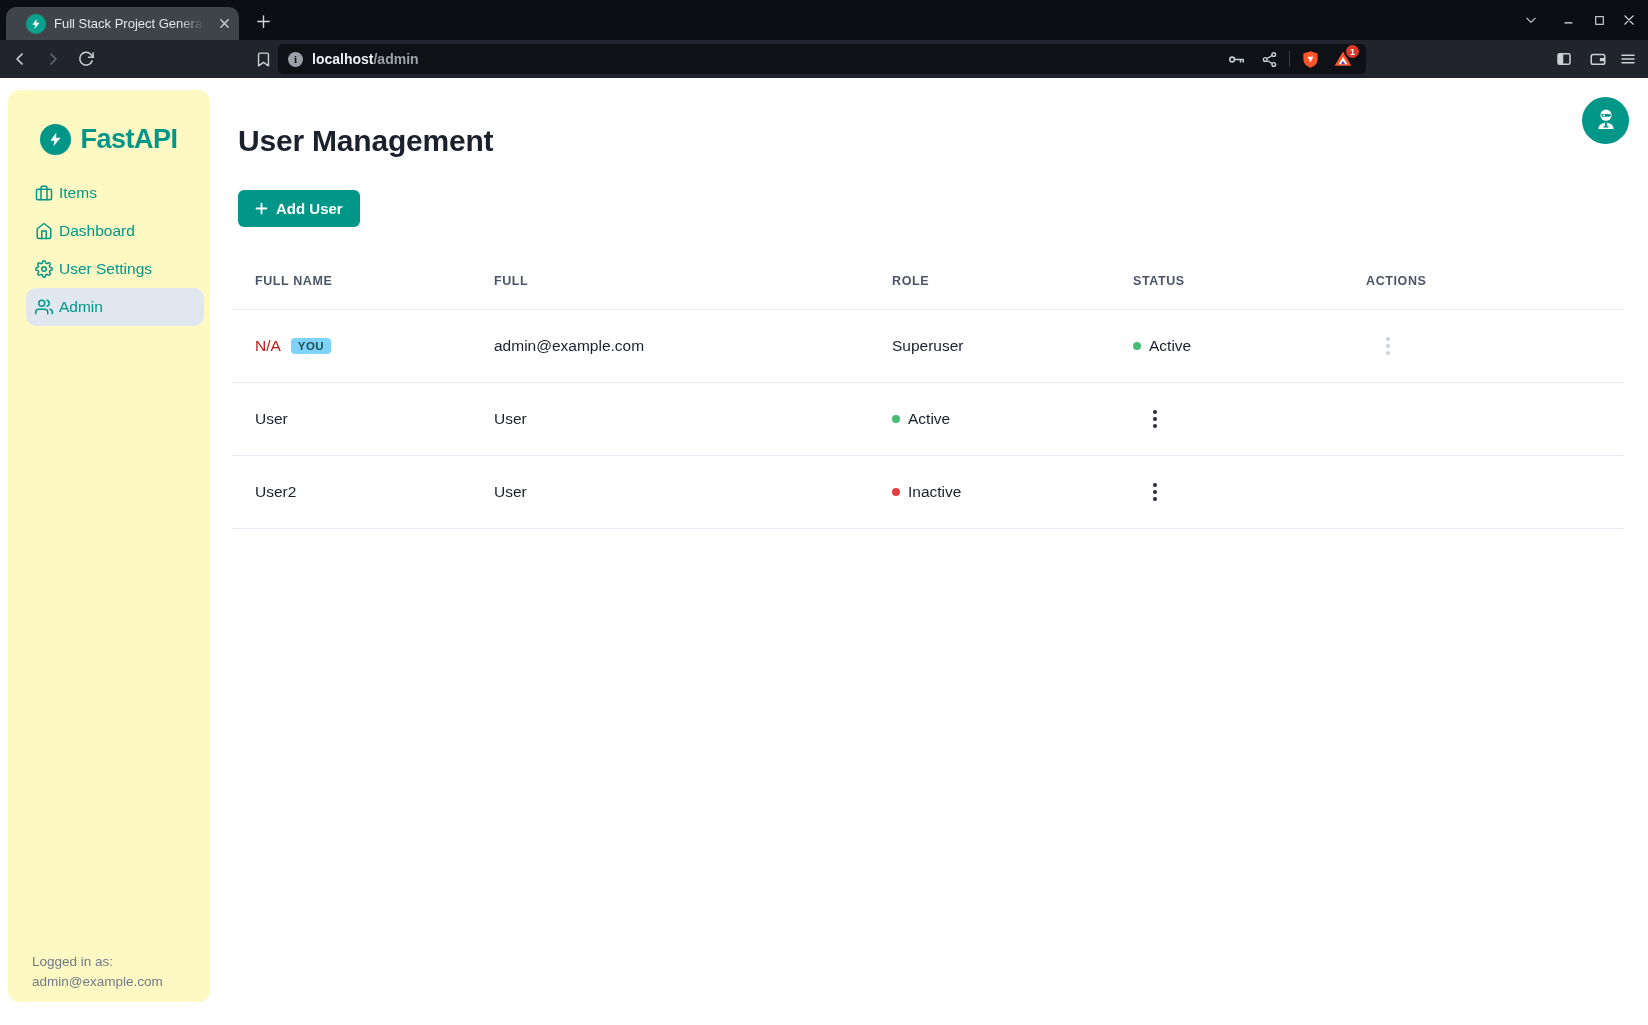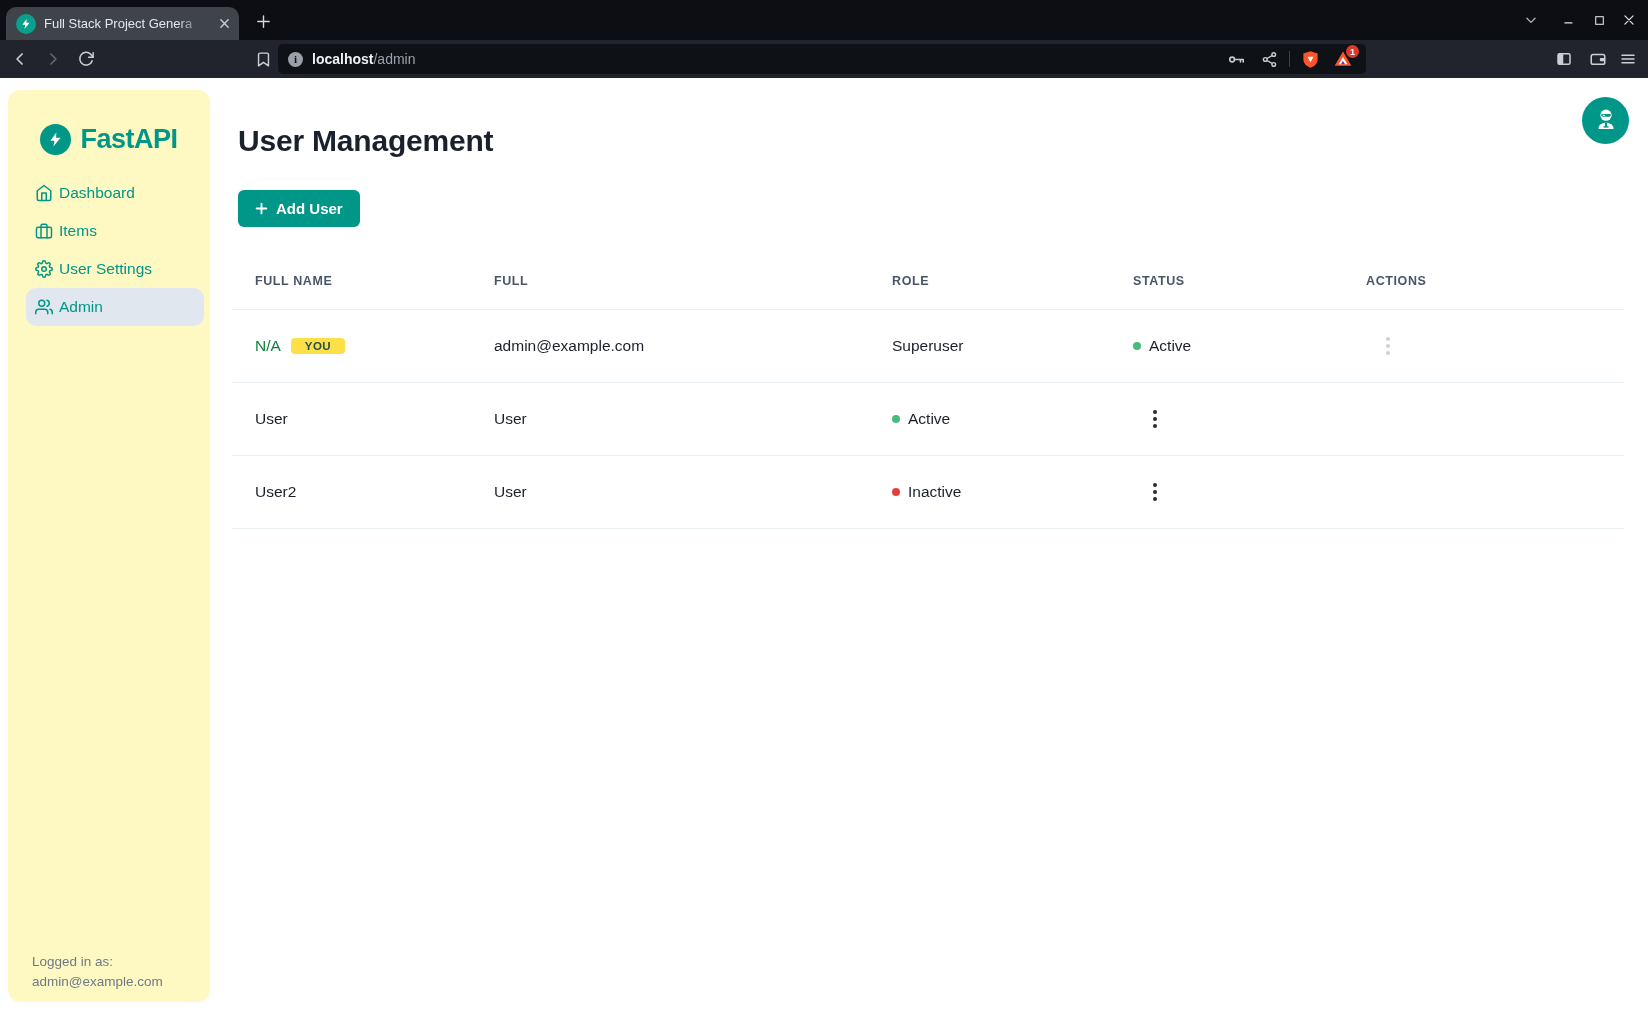--- a/index.html
+++ b/index.html
@@ -3,21 +3,21 @@
 <meta charset="utf-8">
 <style>
   * { margin:0; padding:0; box-sizing:border-box; }
   html,body { width:1648px; height:1025px; overflow:hidden; }
   body { font-family:"Liberation Sans", sans-serif; background:#fff; }
   .window { position:relative; width:1648px; height:1025px; background:#fff; }
 
   
   .tabbar { position:absolute; top:0; left:0; right:0; height:40px; background:#0c0e13; }
   .tab { position:absolute; left:6px; top:7px; width:233px; height:33px; background:#3f434a;
-         border-radius:10px 10px 0 0; display:flex; align-items:center; padding:0 6px 0 10px; gap:8px; cursor:default; }
+         border-radius:10px 10px 0 0; display:flex; align-items:center; padding:0 6px 0 20px; gap:8px; cursor:default; }
   .tab-favicon { width:20px; height:20px; border-radius:50%; background:#0aa08d; flex:none;
                  display:flex; align-items:center; justify-content:center; }
   .tab-title { font-size:13px; color:#e4e7ea; white-space:nowrap; overflow:hidden; flex:1;
                -webkit-mask-image:linear-gradient(90deg,#000 82%,transparent 98%);
                mask-image:linear-gradient(90deg,#000 82%,transparent 98%); }
   .tab-close { width:18px; height:18px; border:none; background:none; color:#c6cbd1; font-size:13px;
                display:flex; align-items:center; justify-content:center; border-radius:50%; flex:none; cursor:pointer; }
   .newtab { position:absolute; left:250px; top:8px; width:26px; height:26px; border:none; background:none;
             color:#d5d9dd; display:flex; align-items:center; justify-content:center; cursor:pointer; }
   .win-controls { position:absolute; right:4px; top:0; height:40px; display:flex; align-items:center; }
@@ -29,21 +29,21 @@
   .nav-btn { position:absolute; top:4px; width:30px; height:30px; border:none; background:none;
              display:flex; align-items:center; justify-content:center; color:#cbd0d6; border-radius:50%; cursor:pointer; }
   .nav-btn.dim { color:#60666e; }
   .urlbar { position:absolute; left:278px; right:282px; top:4px; height:30px; background:#0e1116;
             border-radius:5px; display:flex; align-items:center; padding:0 10px; gap:9px; cursor:text; }
   .info-chip { width:15px; height:15px; border-radius:50%; background:#9aa1a9; color:#0e1116;
                font-size:11px; font-weight:700; font-family:"Liberation Serif",serif;
                display:flex; align-items:center; justify-content:center; flex:none; }
   .url-text { font-size:14px; white-space:nowrap; }
   .url-host { color:#f0f2f5; font-weight:700; }
-  .url-path { color:#9aa2ab; font-weight:400; }
+  .url-path { color:#9aa2ab; font-weight:700; }
   .pill-right { margin-left:auto; display:flex; align-items:center; gap:7px; }
   .pill-btn { width:26px; height:26px; border:none; background:none; display:flex; align-items:center;
               justify-content:center; color:#c6cbd1; position:relative; cursor:pointer; }
   .pill-divider { width:1px; height:16px; background:#3c4149; }
   .rewards-badge { position:absolute; top:-1px; right:-3px; min-width:13px; height:13px; border-radius:7px;
                    background:#de372c; color:#fff; font-size:9px; font-weight:700;
                    display:flex; align-items:center; justify-content:center; padding:0 3px; }
 
   
   .content { position:absolute; top:78px; left:0; right:0; bottom:0; background:#fff; }
@@ -69,22 +69,22 @@
   .add-user-btn { position:absolute; left:238px; top:112px; height:37px; border:none; border-radius:6px;
                   background:#009688; color:#fff; font-family:inherit; font-size:15px; font-weight:700;
                   display:inline-flex; align-items:center; gap:8px; padding:0 17px; cursor:pointer; }
 
   .table { position:absolute; left:232px; top:175px; width:1392px; }
   .trow { display:grid; grid-template-columns:262px 398px 241px 233px 1fr; align-items:center;
           border-bottom:1px solid #e8eef4; }
   .thead { height:57px; color:#4a5568; font-size:12.5px; font-weight:700; letter-spacing:0.6px; }
   .trow.body { height:73px; font-size:15.5px; color:#1a202c; }
   .cell:first-child { padding-left:23px; }
-  .muted { color:#15803d; }
-  .you-badge { display:inline-block; margin-left:10px; padding:2px 14px; border-radius:4px; background:#fde047;
+  .muted { color:#b91c1c; }
+  .you-badge { display:inline-block; margin-left:10px; padding:2px 7px; border-radius:4px; background:#7dd3fc;
                color:#234e52; font-size:11.5px; font-weight:700; letter-spacing:0.4px; vertical-align:1px; }
   .status { display:flex; align-items:center; gap:8px; }
   .dot { width:8px; height:8px; border-radius:50%; flex:none; }
   .kebab { width:28px; height:28px; margin-left:8px; border:none; background:none; border-radius:6px;
            display:flex; flex-direction:column; align-items:center; justify-content:center; gap:3px; cursor:pointer; }
   .kebab i { width:4px; height:4px; border-radius:50%; background:#272c33; }
   .kebab.disabled { cursor:default; }
   .kebab.disabled i { background:#c9d1d9; }
 </style>
 </head>
@@ -224,34 +224,34 @@
           <svg width="17" height="17" viewBox="0 0 24 24">
               <polygon points="13.2 2 4.8 13.6 10.6 13.6 9 22 19.2 9.6 12.8 9.6" fill="#fff"></polygon>
             </svg>
         </span>
         <span class="logo-text">FastAPI</span>
       </div>
       <nav class="side-nav">
         <div class="nav-item">
           <span class="nicon">
             <svg width="18" height="18" viewBox="0 0 24 24" fill="none" stroke="currentColor" stroke-width="2" stroke-linecap="round" stroke-linejoin="round">
+                <rect x="2" y="7" width="20" height="14" rx="2"></rect>
+                <path d="M16 21V5a2 2 0 0 0-2-2h-4a2 2 0 0 0-2 2v16"></path>
+              </svg>
+          </span>
+          <span>Items</span>
+        </div>
+        <div class="nav-item">
+          <span class="nicon">
+            <svg width="18" height="18" viewBox="0 0 24 24" fill="none" stroke="currentColor" stroke-width="2" stroke-linecap="round" stroke-linejoin="round">
                 <path d="M3 9l9-7 9 7v11a2 2 0 0 1-2 2H5a2 2 0 0 1-2-2z"></path>
                 <polyline points="9 22 9 12 15 12 15 22"></polyline>
               </svg>
           </span>
           <span>Dashboard</span>
-        </div>
-        <div class="nav-item">
-          <span class="nicon">
-            <svg width="18" height="18" viewBox="0 0 24 24" fill="none" stroke="currentColor" stroke-width="2" stroke-linecap="round" stroke-linejoin="round">
-                <rect x="2" y="7" width="20" height="14" rx="2"></rect>
-                <path d="M16 21V5a2 2 0 0 0-2-2h-4a2 2 0 0 0-2 2v16"></path>
-              </svg>
-          </span>
-          <span>Items</span>
         </div>
         <div class="nav-item">
           <span class="nicon">
             <svg width="18" height="18" viewBox="0 0 24 24" fill="none" stroke="currentColor" stroke-width="2" stroke-linecap="round" stroke-linejoin="round">
                 <circle cx="12" cy="12" r="3"></circle>
                 <path d="M19.4 15a1.65 1.65 0 0 0 .33 1.82l.06.06a2 2 0 0 1 0 2.83 2 2 0 0 1-2.83 0l-.06-.06a1.65 1.65 0 0 0-1.82-.33 1.65 1.65 0 0 0-1 1.51V21a2 2 0 0 1-2 2 2 2 0 0 1-2-2v-.09A1.65 1.65 0 0 0 9 19.4a1.65 1.65 0 0 0-1.82.33l-.06.06a2 2 0 0 1-2.83 0 2 2 0 0 1 0-2.83l.06-.06a1.65 1.65 0 0 0 .33-1.82 1.65 1.65 0 0 0-1.51-1H3a2 2 0 0 1-2-2 2 2 0 0 1 2-2h.09A1.65 1.65 0 0 0 4.6 9a1.65 1.65 0 0 0-.33-1.82l-.06-.06a2 2 0 0 1 0-2.83 2 2 0 0 1 2.83 0l.06.06a1.65 1.65 0 0 0 1.82.33H9a1.65 1.65 0 0 0 1-1.51V3a2 2 0 0 1 2-2 2 2 0 0 1 2 2v.09a1.65 1.65 0 0 0 1 1.51 1.65 1.65 0 0 0 1.82-.33l.06-.06a2 2 0 0 1 2.83 0 2 2 0 0 1 0 2.83l-.06.06a1.65 1.65 0 0 0-.33 1.82V9a1.65 1.65 0 0 0 1.51 1H21a2 2 0 0 1 2 2 2 2 0 0 1-2 2h-.09a1.65 1.65 0 0 0-1.51 1z"></path>
               </svg>
           </span>
           <span>User Settings</span>
         </div>

